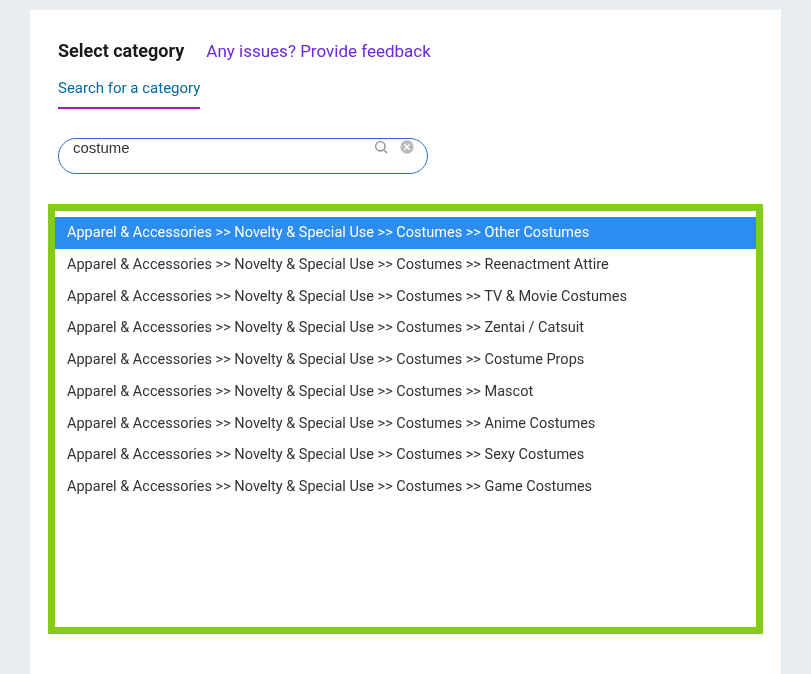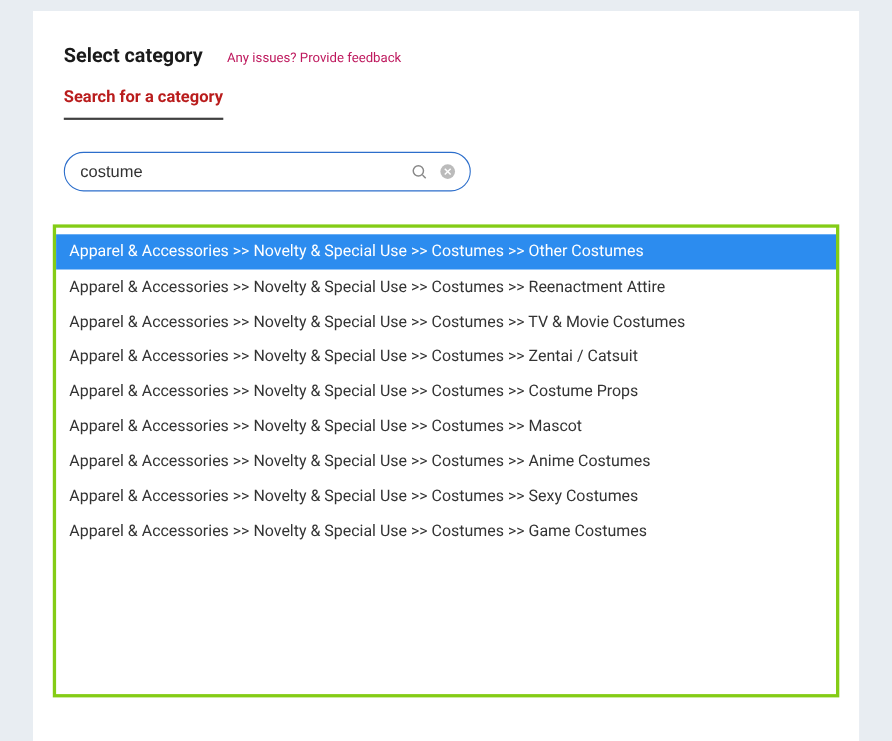--- a/index.html
+++ b/index.html
@@ -26,49 +26,49 @@
       gap: 22px;
       padding: 0 0 18px 28px;
       text-align: center;
     }
     .page-title {
       font-size: 18px;
       font-weight: 700;
       color: #1a1a1a;
     }
     .feedback-link {
-      font-size: 12px;
-      color: #be185d;
+      font-size: 17px;
+      color: #6d28d9;
       text-decoration: none;
       cursor: pointer;
     }
     .tabs {
       display: flex;
       gap: 28px;
       padding-left: 28px;
       border-bottom: 1px solid transparent;
       margin-bottom: 28px;
     }
     .tab {
       padding: 0 0 10px 0;
       font-size: 15px;
       cursor: pointer;
       color: #666;
     }
     .tab.active {
-      color: #b91c1c;
-      border-bottom: 2px solid #404040;
-      font-weight: 700;
+      color: #0369a1;
+      border-bottom: 2px solid #a21caf;
+      font-weight: 400;
     }
     .search-wrap {
       padding: 0 28px 30px 28px;
     }
     .search-box {
       display: flex;
-      align-items: center;
+      align-items: flex-start;
       width: 370px;
       height: 36px;
       border: 1px solid #2c6ecb;
       border-radius: 18px;
       padding: 0 12px 0 14px;
       background: #fff;
     }
     .search-input {
       flex: 1;
       border: none;
@@ -87,21 +87,21 @@
     }
     .clear-icon {
       width: 16px;
       height: 16px;
       color: #bbb;
       cursor: pointer;
       flex-shrink: 0;
     }
     .results-panel {
       margin: 0 18px;
-      border: 3px solid #84cc16;
+      border: 7px solid #84cc16;
       background: #fff;
       min-height: 430px;
       padding: 6px 0;
     }
     .result-item {
       padding: 5px 12px;
       font-size: 14.5px;
       color: #333;
       cursor: pointer;
       line-height: 1.5;

